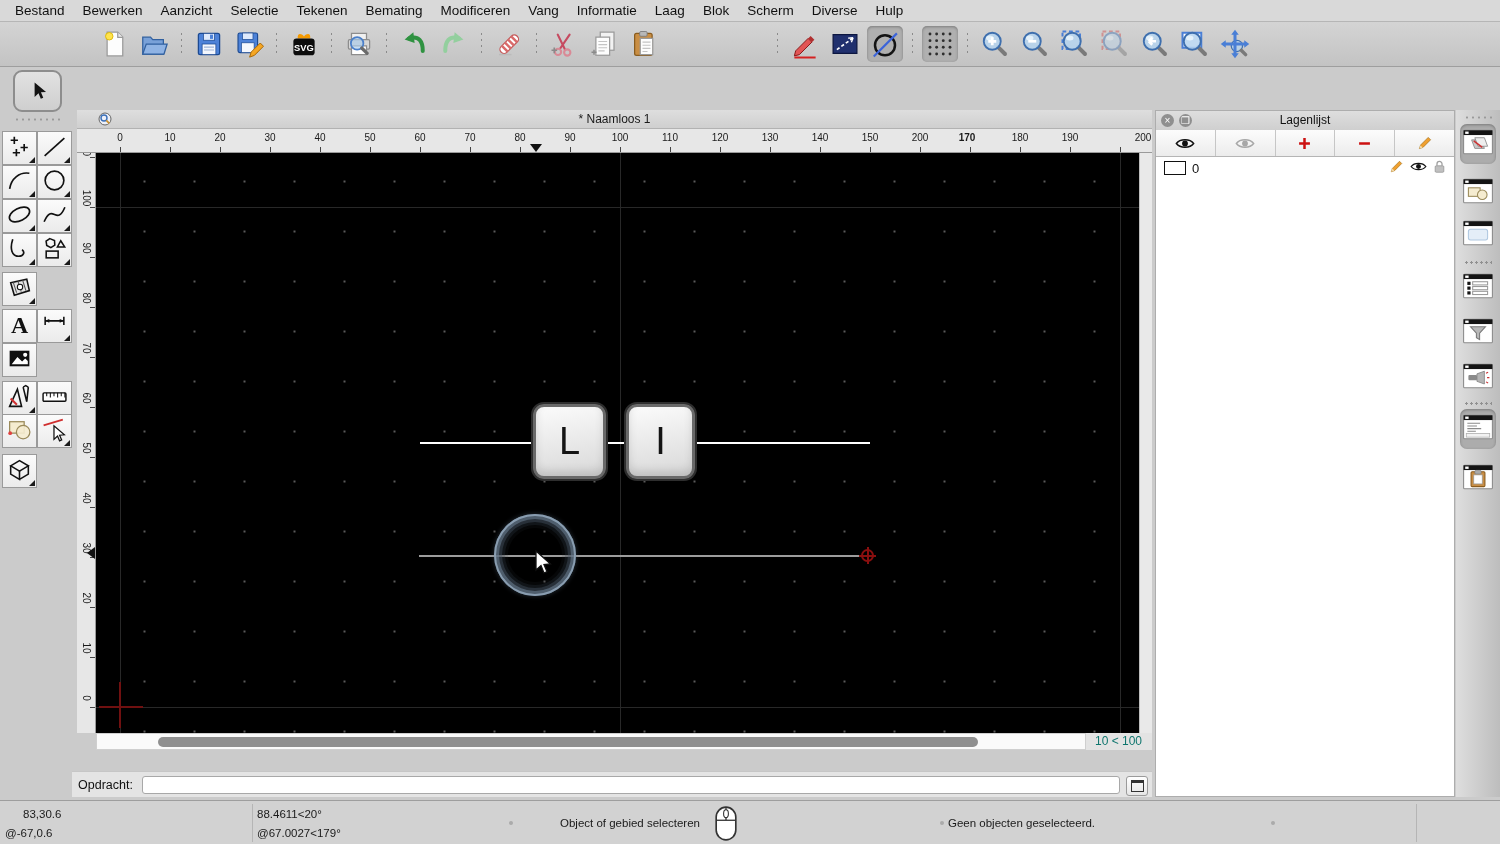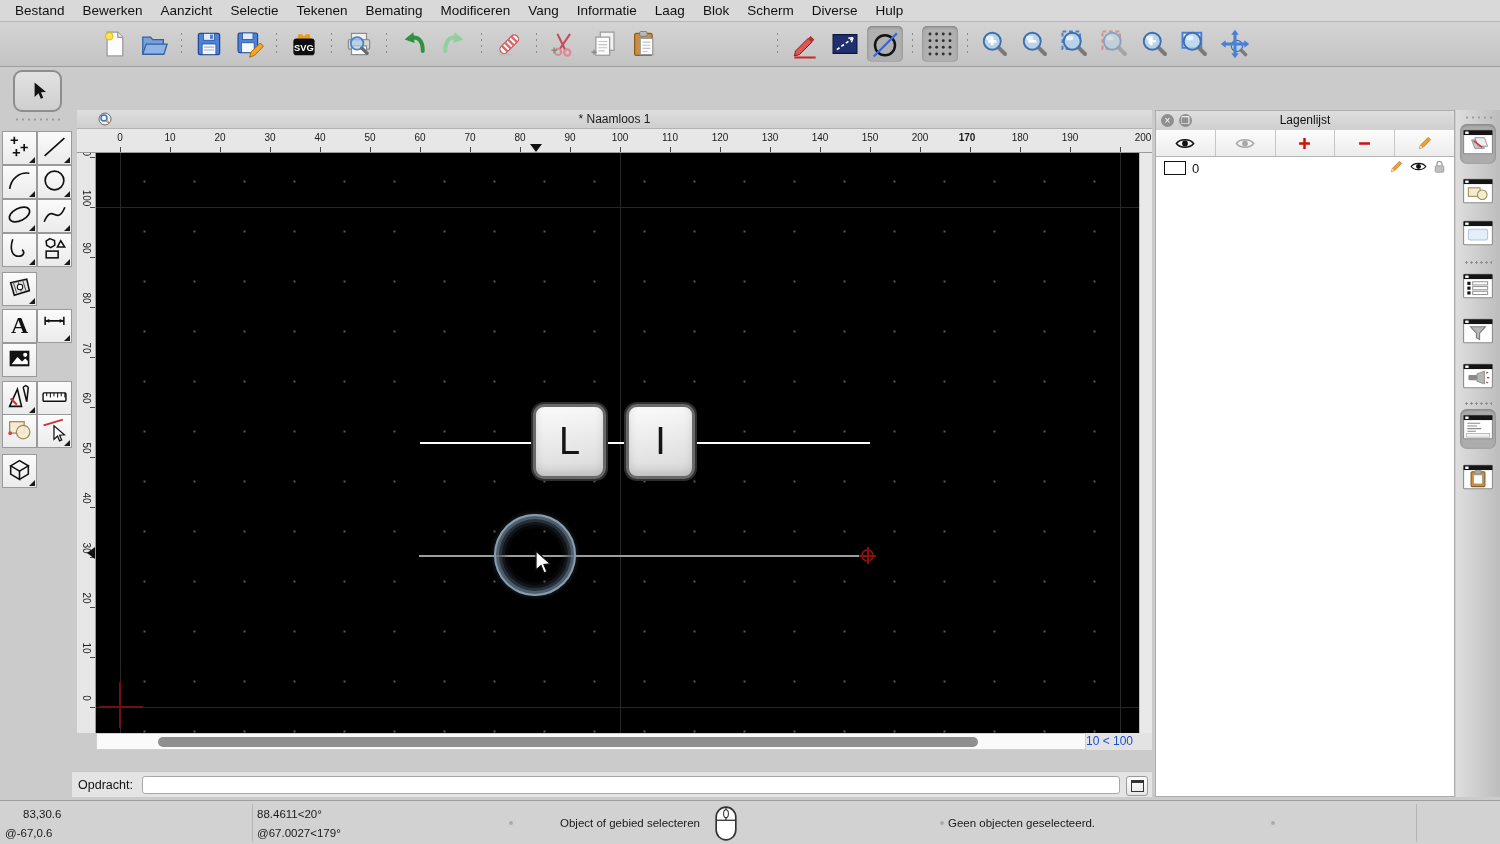--- a/index.html
+++ b/index.html
@@ -74,21 +74,21 @@
           background:linear-gradient(170deg,#fbfbfb,#d8d8d8);border:3px solid #696969;
           box-shadow:0 0 0 2px #2e2e2e,inset 0 -5px 9px rgba(0,0,0,.13);
           display:flex;align-items:center;justify-content:center;font-size:38px;font-weight:300;color:#141414;box-sizing:border-box;}
   #cursor{position:absolute;left:438px;top:397px;width:18px;height:26px;}
   #vscroll{position:absolute;left:1139px;top:153px;width:13px;height:580px;background:#e9e9e9;
            border-left:1px solid #bcbcbc;box-sizing:border-box;}
   #hscrollrow{position:absolute;left:96px;top:733px;width:1056px;height:17px;background:#e3e3e3;}
   #hscrolltrack{position:absolute;left:0;top:0;width:990px;height:17px;background:#fafafa;
                 border:1px solid #cfcfcf;box-sizing:border-box;}
   #hscrollthumb{position:absolute;left:61px;top:3px;width:820px;height:10px;background:#8f8f8f;border-radius:5px;}
-  #grid-info{position:absolute;right:19px;top:1px;font-size:12px;color:#1d4ed8;}
+  #grid-info{position:absolute;right:10px;top:1px;font-size:12px;color:#0f766e;}
   #histrow{position:absolute;left:72px;top:750px;width:1080px;height:19px;background:#fff;
            border:1px solid #b7c1d6;box-sizing:border-box;font-size:12px;line-height:17px;color:#2323cc;padding-left:7px;}
   #histrow .prompt{font-style:italic;}
   #histthumb{position:absolute;right:2px;top:2px;width:7px;height:13px;background:#5a5a5a;border-radius:3px;}
   #cmdrow{position:absolute;left:72px;top:771px;width:1080px;height:26px;background:#e4e4e4;
           border-top:1px solid #c6c6c6;box-sizing:border-box;}
   #cmdrow .lbl{position:absolute;left:6px;top:0;line-height:26px;font-size:12.5px;color:#111;}
   #cmd-input{position:absolute;left:70px;top:4px;width:978px;height:18px;border:1px solid #a8a8a8;
              border-radius:3px;background:#fff;font-size:12px;padding:0 4px;box-sizing:border-box;}
   #cmd-opt{position:absolute;left:1054px;top:4px;width:20px;height:18px;background:linear-gradient(#fff,#e6e6e6);

